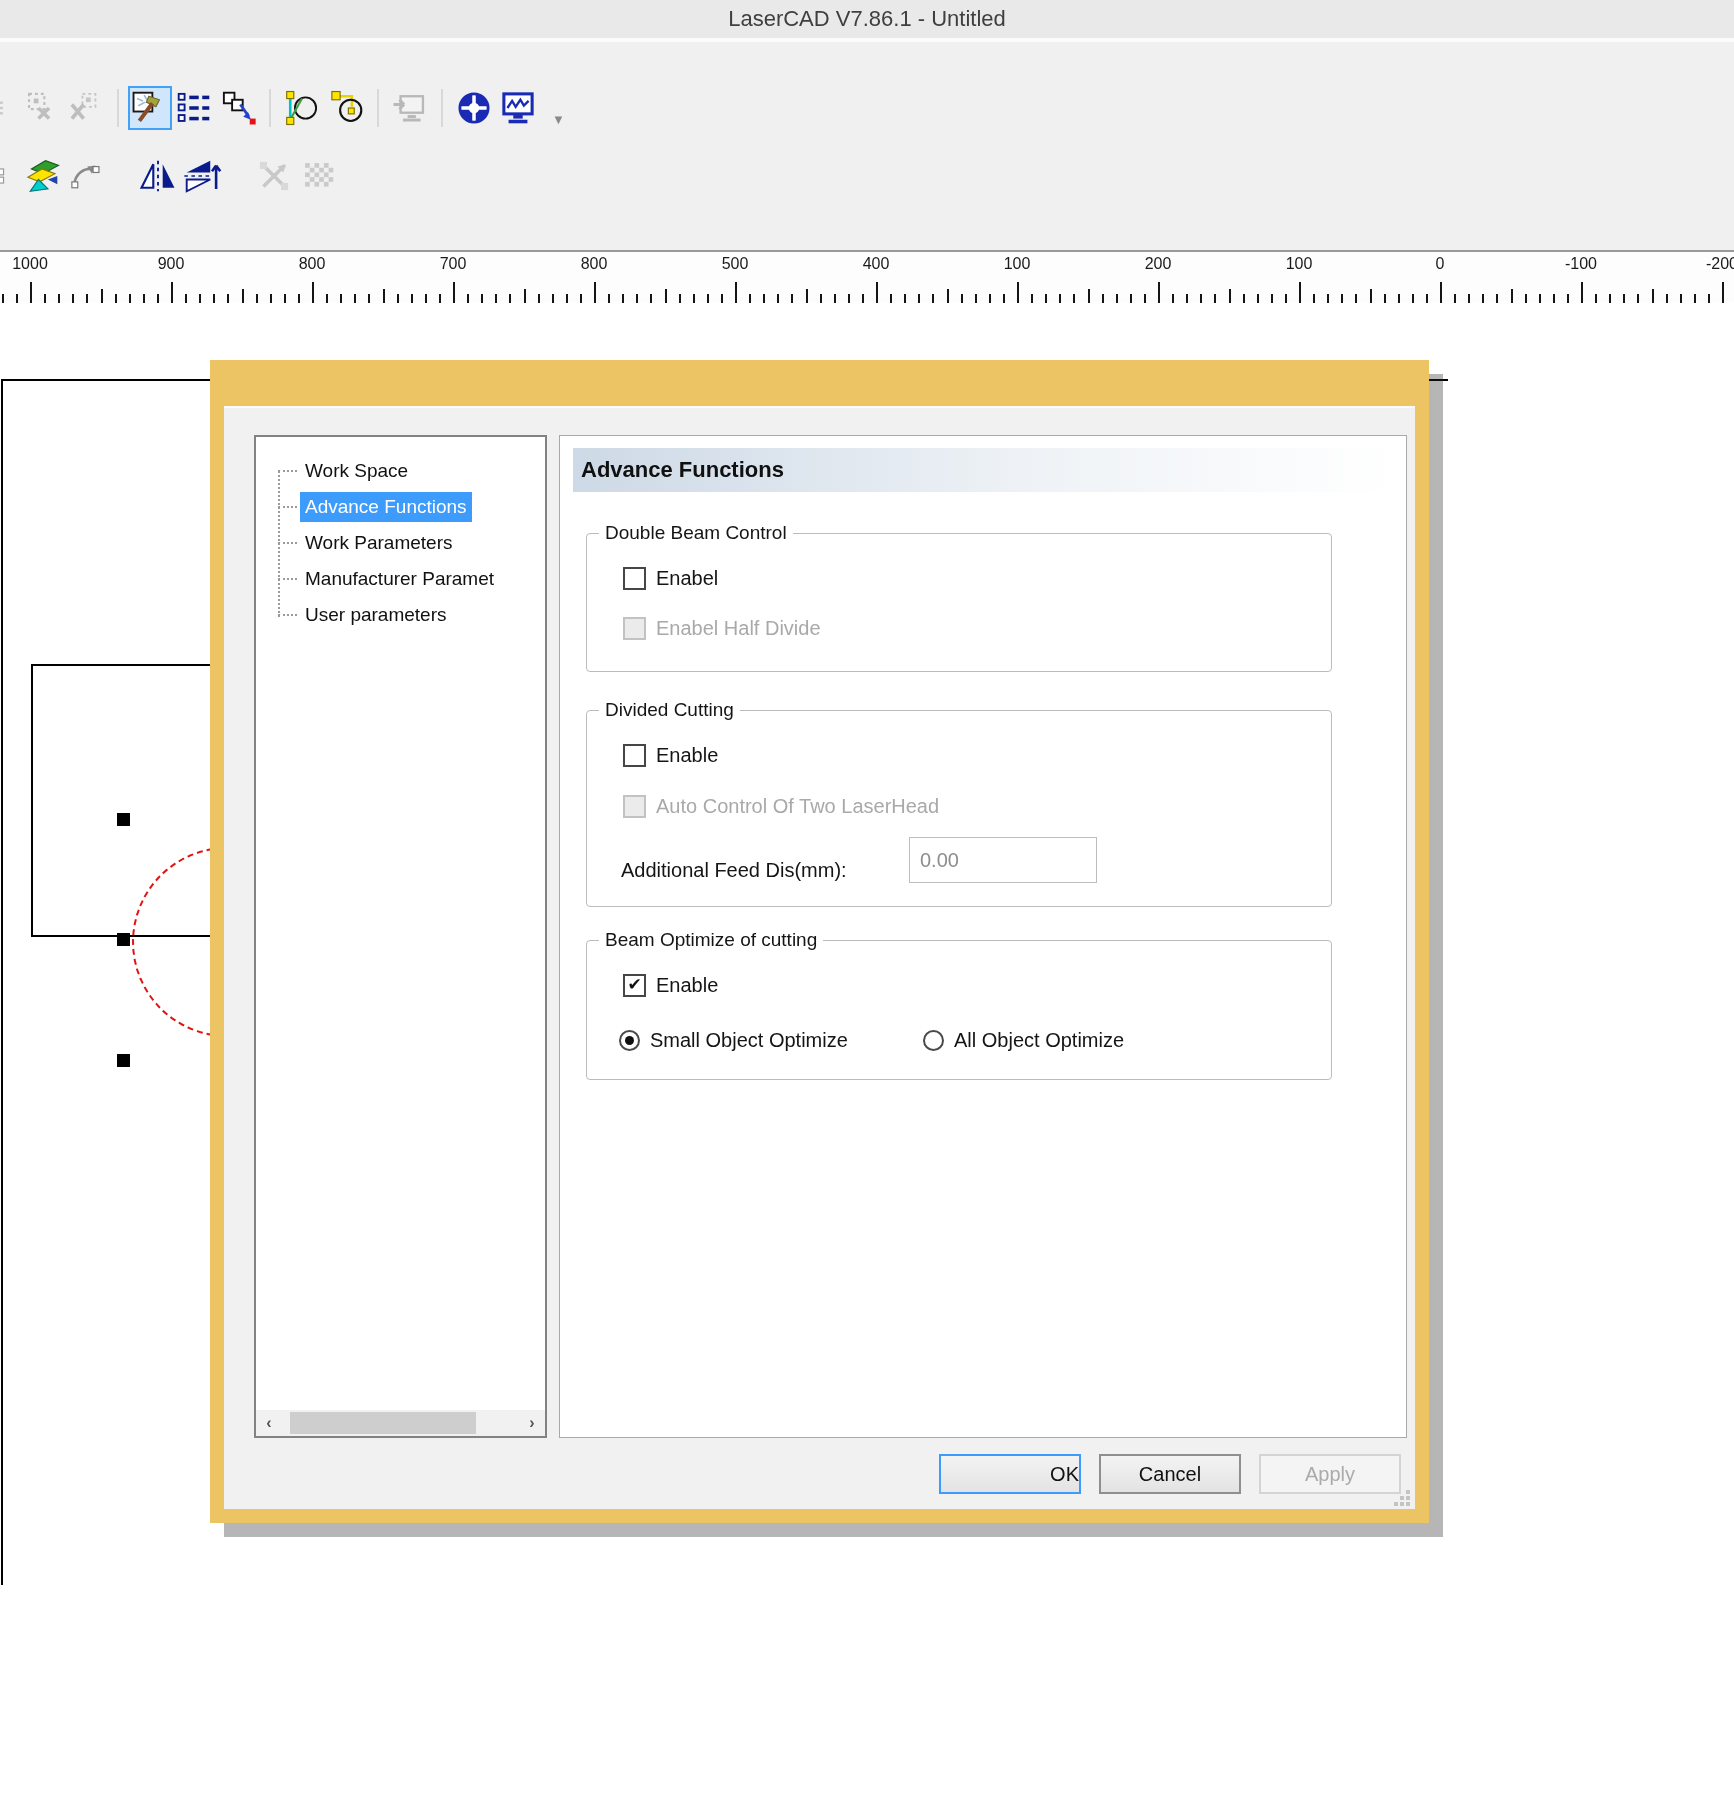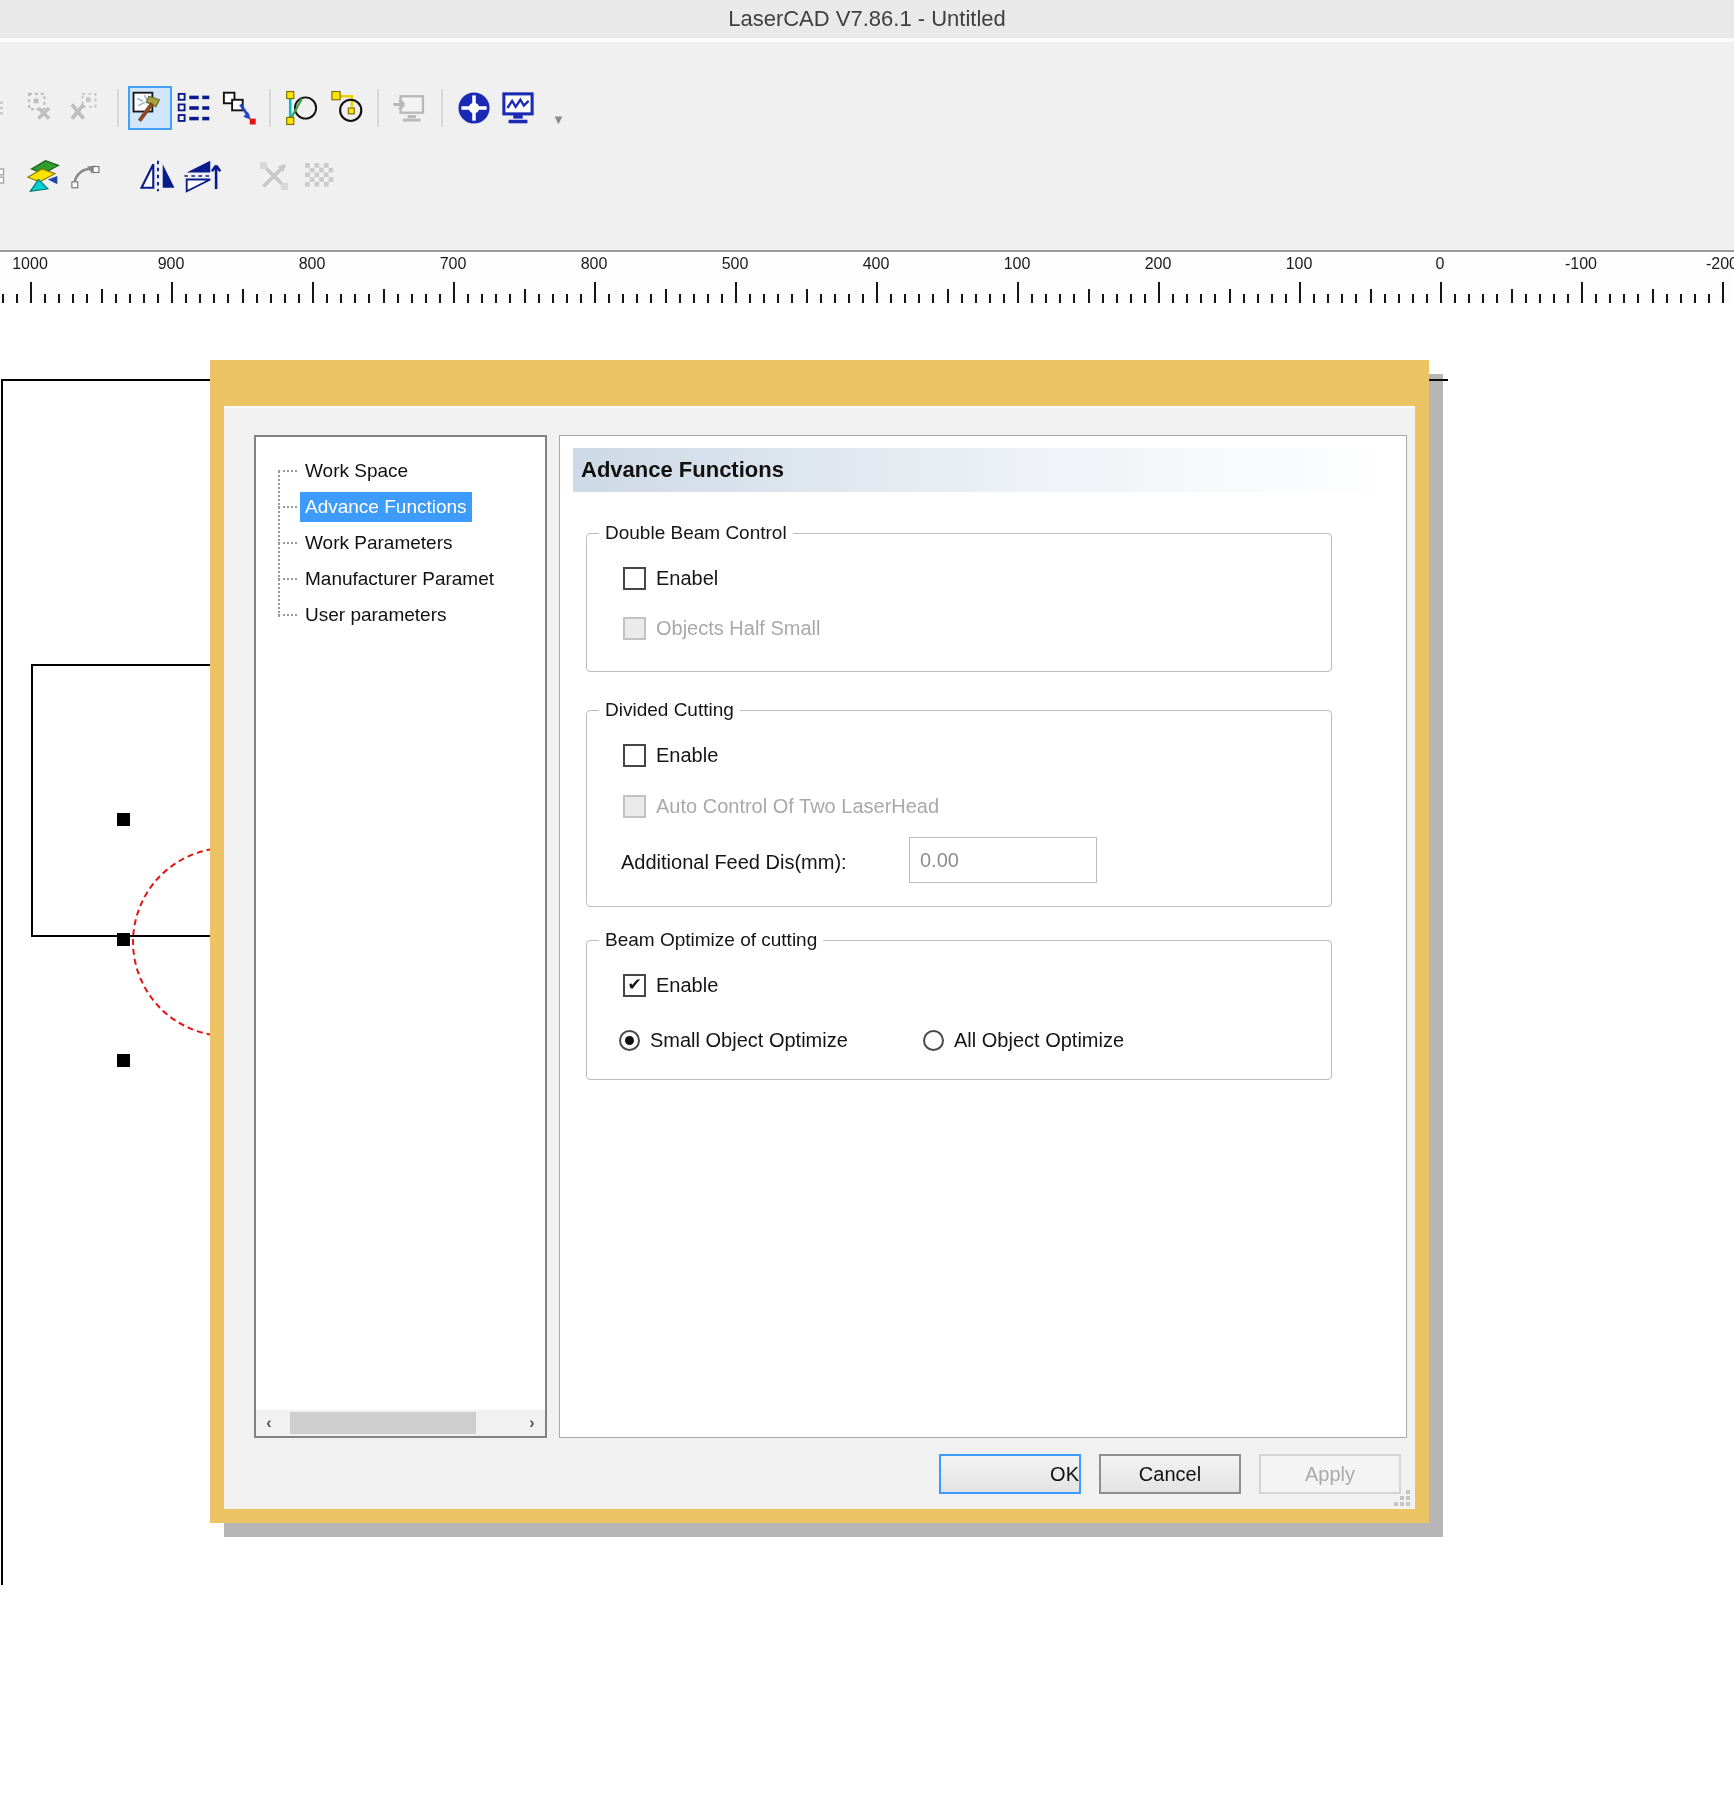--- a/index.html
+++ b/index.html
@@ -95,21 +95,21 @@
         box-sizing:border-box;text-align:center;line-height:18px;font-size:17px;color:#111;}
   .chk.checked .cbox::after{content:"\2714";}
   .ctl.disabled{color:#a9a9a9;}
   .ctl.disabled .cbox{border-color:#c2c2c2;background:#ebebeb;}
   .rdot{width:21px;height:21px;flex:none;border:2px solid #4a4a4a;border-radius:50%;
         box-sizing:border-box;background:#fff;position:relative;}
   .radio.selected .rdot::after{content:"";position:absolute;left:4px;top:4px;width:9px;height:9px;
         border-radius:50%;background:#101010;}
   #chk-enabel{left:36px;top:33px;} #chk-halfdivide{left:36px;top:83px;}
   #chk-enable-div{left:36px;top:33px;} #chk-auto{left:36px;top:84px;}
-  .feed-label{position:absolute;left:34px;top:140px;font-size:20px;color:#151515;white-space:nowrap;}
+  .feed-label{position:absolute;left:34px;top:148px;font-size:20px;color:#151515;white-space:nowrap;}
   .feed-input{position:absolute;left:322px;top:126px;width:188px;height:46px;box-sizing:border-box;
         border:1px solid #bdbdbd;background:#fff;font-family:"Liberation Sans",sans-serif;
         font-size:20px;color:#8e8e8e;padding-left:10px;}
   #chk-enable-speed{left:36px;top:33px;}
   #radio-small{left:32px;top:88px;} #radio-all{left:336px;top:88px;}
 
   .btn{position:absolute;top:1046px;width:142px;height:40px;box-sizing:border-box;text-align:center;
        line-height:36px;font-size:20px;color:#111;background:linear-gradient(#f3f3f3,#e3e3e3);}
   #btn-ok{left:715px;border:2px solid #3d9bfd;text-align:right;}
   #btn-cancel{left:875px;border:2px solid #8f8f8f;}
@@ -506,21 +506,21 @@
         <div class="phead">Advance Functions</div>
 
         <div class="group" id="grp-double">
           <span class="gtitle">Double Beam Control</span>
           <div class="ctl chk" id="chk-enabel">
             <span class="cbox"></span>
             <span>Enabel</span>
           </div>
           <div class="ctl chk disabled" id="chk-halfdivide">
             <span class="cbox"></span>
-            <span>Objects Half Small</span>
+            <span>Enabel Half Divide</span>
           </div>
         </div>
 
         <div class="group" id="grp-divided">
           <span class="gtitle">Divided Cutting</span>
           <div class="ctl chk" id="chk-enable-div">
             <span class="cbox"></span>
             <span>Enable</span>
           </div>
           <div class="ctl chk disabled" id="chk-auto">

